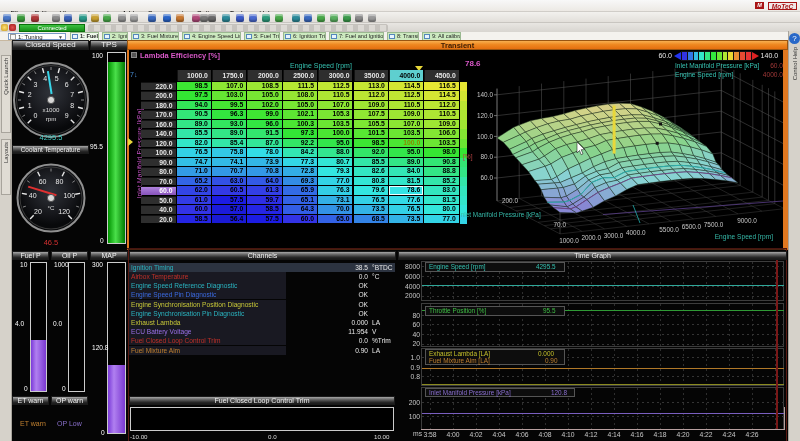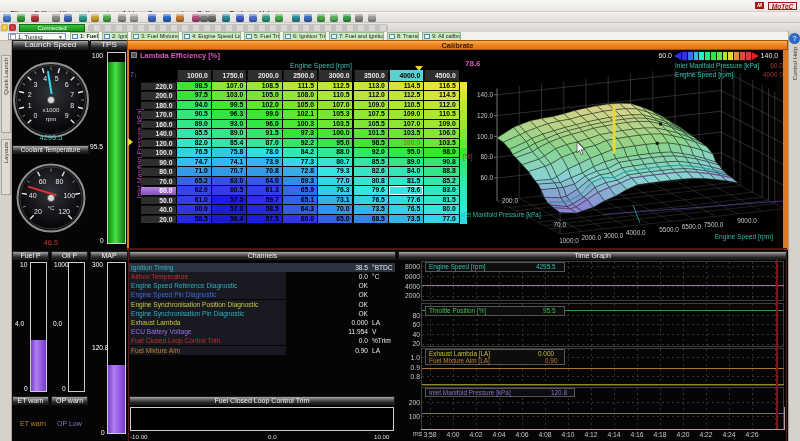--- a/index.html
+++ b/index.html
@@ -88,21 +88,21 @@
 <div style="position:absolute;left:1px;top:98px;width:10px;height:56px;border:1px solid #a8a49c;background:#e0dcd4;">
       <div class="vt" style="margin:2px auto 0;">Layouts</div>
     </div>
 </div>
 
 <div style="position:absolute;left:788px;top:31px;width:12px;height:410px;background:#d6d2ca;border-left:1px solid #a8a49c;">
 <div style="position:absolute;left:0px;top:2px;width:11px;height:11px;border-radius:6px;background:#2868c8;color:#fff;font-size:8px;text-align:center;line-height:11px;">?</div>
 <div class="vt" style="margin:16px auto 0;">Control Help</div>
 </div>
 
-<div class="hdr" style="left:12px;top:40px;width:77px;height:9.5px;font-size:8px;line-height:8px;">Launch Speed</div>
+<div class="hdr" style="left:12px;top:40px;width:77px;height:9.5px;font-size:8px;line-height:8px;">Closed Speed</div>
 <div class="hdr" style="left:12px;top:144.5px;width:77px;height:9.5px;font-size:6.4px;line-height:8px;">Coolant Temperature</div>
 <svg width="78" height="210" viewBox="0 0 78 210" style="position:absolute;left:12px;top:40px" xmlns="http://www.w3.org/2000/svg">
 <defs>
       <radialGradient id="gface" cx="50%" cy="40%">
         <stop offset="0%" stop-color="#30333a"></stop>
         <stop offset="70%" stop-color="#15161a"></stop>
         <stop offset="100%" stop-color="#08090b"></stop>
       </radialGradient>
     </defs>
 <circle cx="39" cy="60" r="37" fill="url(#gface)" stroke="#909090" stroke-width="2"></circle>
@@ -168,21 +168,21 @@
 
 <div class="hdr" style="left:90px;top:40px;width:38px;height:9.5px;font-size:8px;line-height:8px;">TPS</div>
 <div style="position:absolute;left:107px;top:52px;width:19px;height:192px;border:1px solid #ccc;background:#000;">
 <div style="position:absolute;left:0;bottom:0;width:100%;height:95.5%;background:linear-gradient(90deg,#009200,#4ae04a 45%,#007a00);"></div>
   </div>
 <div style="position:absolute;left:92px;top:52px;font-size:6.6px;color:#fff;">100</div>
 <div style="position:absolute;left:90px;top:143px;font-size:6.6px;color:#fff;">95.5</div>
 <div style="position:absolute;left:100px;top:237px;font-size:6.6px;color:#fff;">0</div>
 
 <div style="position:absolute;left:127px;top:40px;width:661px;height:210px;border-left:2px solid #e07820;border-right:5px solid #e07820;border-bottom:1px solid #47200e;background:#000;"></div>
-<div style="position:absolute;left:127px;top:40px;width:661px;height:10px;background:linear-gradient(#f8b050,#ef8820 45%,#e57010);border:1px solid #9a5510;color:#3a1c04;font-weight:bold;font-size:7.5px;text-align:center;line-height:9px;">Calibrate</div>
+<div style="position:absolute;left:127px;top:40px;width:661px;height:10px;background:linear-gradient(#f8b050,#ef8820 45%,#e57010);border:1px solid #9a5510;color:#3a1c04;font-weight:bold;font-size:7.5px;text-align:center;line-height:9px;">Transient</div>
 
 <div style="position:absolute;left:131px;top:52px;width:6px;height:6px;background:#555;border:1px solid #888;"></div>
 <div style="position:absolute;left:140px;top:51px;font-size:7.5px;font-weight:bold;color:#d858c8;">Lambda Efficiency [%]</div>
 <div style="position:absolute;left:290px;top:62px;font-size:7px;color:#35c0b0;">Engine Speed [rpm]</div>
 <div style="position:absolute;left:415px;top:66px;width:0;height:0;border-left:4px solid transparent;border-right:4px solid transparent;border-top:5px solid #e8d83a;"></div>
 <div style="position:absolute;left:128px;top:138px;width:0;height:0;border-top:4px solid transparent;border-bottom:4px solid transparent;border-left:5px solid #e8d83a;"></div>
 <div style="position:absolute;left:130px;top:71px;font-size:7px;color:#4a90d8;">7↓</div>
 <div style="position:absolute;left:128px;top:90px;width:12px;height:130px;">
     <div style="position:absolute;left:-56px;top:60px;width:134px;transform:rotate(-90deg);font-size:6.6px;letter-spacing:0.2px;color:#c050c0;text-align:center;">Inlet Manifold Pressure [kPa]</div>
   </div>

